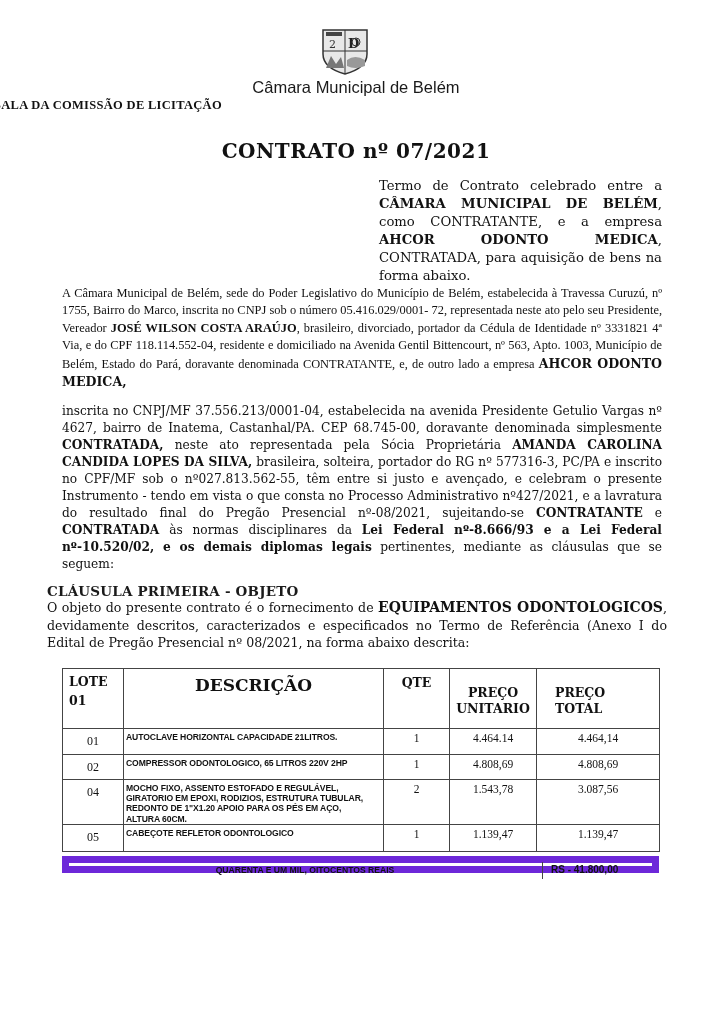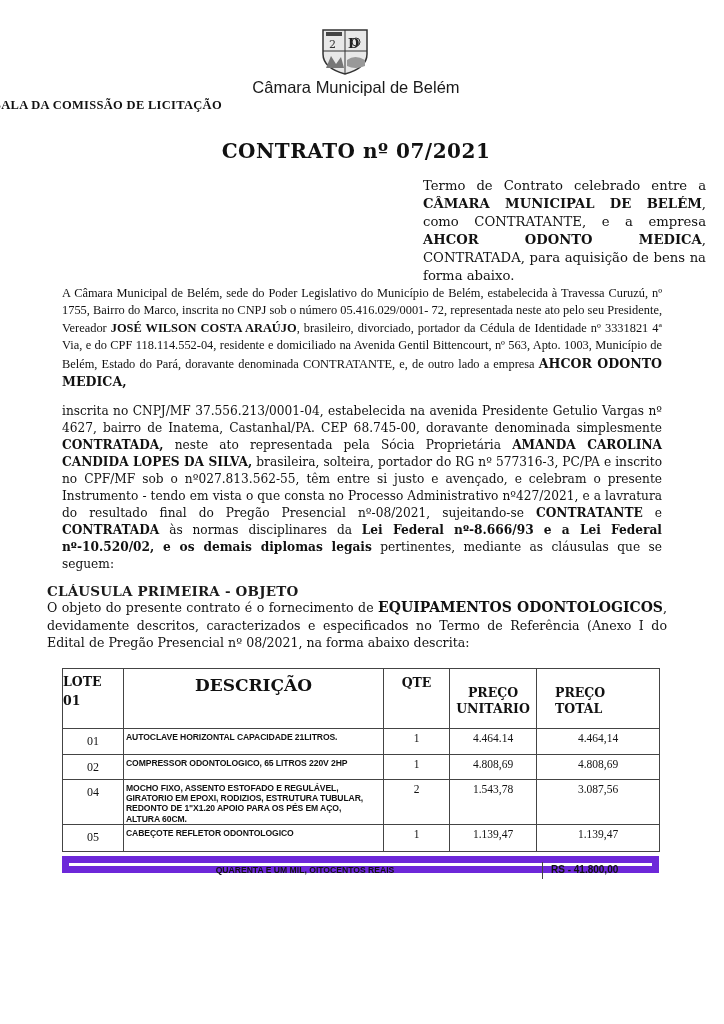--- a/index.html
+++ b/index.html
@@ -13,33 +13,33 @@
   .crest { left:319px; top:24px; width:52px; height:52px; }
 
   .org-name { left:0; width:724px; top:78px; text-align:center; font-size:16.5px; color:#1a1a1a; }
   .org-name span { position:relative; left:-6px; }
   .dept { left:0; width:724px; top:98px; text-align:left; font-size:12.5px; font-weight:bold; letter-spacing:0.3px; }
   .dept span { position:relative; left:-6px; }
 
   .title { left:0; width:724px; top:139px; text-align:center; font-size:20px; font-weight:bold; letter-spacing:0.5px; }
   .title span { position:relative; left:-6px;margin-top:48px; }
 
-  .summary { left:379px; top:177px; width:283px; font-size:13.2px; line-height:18px; text-align:justify;margin-left:44px; }
+  .summary { left:379px; top:177px; width:283px; font-size:13.2px; line-height:18px; text-align:justify; }
   .summary b { font-weight:bold; }
 
   .para1 { left:62px; top:285px; width:600px; font-size:12.4px; line-height:17.4px; text-align:justify; }
   .para2 { left:62px; top:403px; width:600px; font-size:13px; line-height:17px; text-align:justify; }
 
   .clause-title { left:47px; top:583px; font-size:14.5px; font-weight:bold; color:#1a1a1a; letter-spacing:0.2px; }
   .clause-body { left:47px; top:599px; width:620px; font-size:13.4px; line-height:17.5px; text-align:justify; }
 
   table.items { position:absolute; left:62px; top:668px; width:597px; border-collapse:collapse; table-layout:fixed; }
   table.items td, table.items th { border:1px solid #444; padding:0; vertical-align:top; }
   table.items th { font-family:"DejaVu Serif","Liberation Serif",serif; font-weight:bold; font-size:12.5px; text-align:center; height:43px; }
-  table.items th.lote { text-align:left; padding-left:0; line-height:19px; padding-top:3px; }
+  table.items th.lote { text-align:left; padding-left:6px; line-height:19px; padding-top:3px; }
   table.items th.desc { font-size:17px; padding-top:6px; }
   table.items th.qte { padding-top:6px; }
   table.items th.price { line-height:16px; padding-top:16px; }
   .cell-lote { text-align:center; font-family:"Liberation Serif",serif; font-size:12px; padding-top:5px !important; }
   .cell-desc { font-family:"Liberation Sans",sans-serif; font-size:8.6px; font-weight:bold; line-height:11.5px; padding:3px 0 0 2px !important; letter-spacing:-0.1px; }
   .cell-num { text-align:center; font-family:"Liberation Serif",serif; font-size:11.5px; padding-top:3px !important; }
 
   .total-bar { left:62px; top:856px; width:597px; height:17px; border:7px solid #6d28d9; box-sizing:border-box; }
   .total-words { position:absolute; left:0; top:0; width:472px; height:15px; text-align:center; font-family:"Liberation Sans",sans-serif; font-size:8.6px; font-weight:bold; line-height:15px; }
   .total-amt { position:absolute; left:473px; top:-1px; width:109px; height:17px; border-left:1px solid #444; font-family:"Liberation Sans",sans-serif; font-size:10px; font-weight:bold; line-height:16px; padding-left:8px; box-sizing:border-box; }

